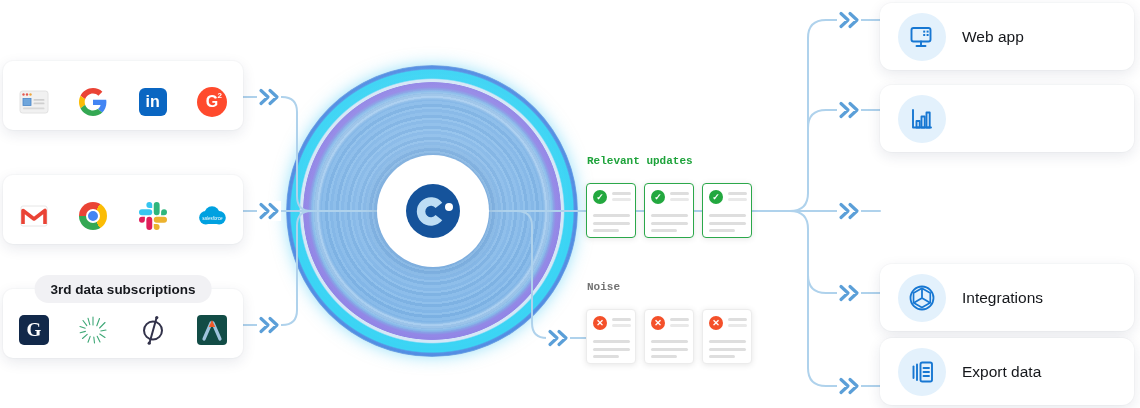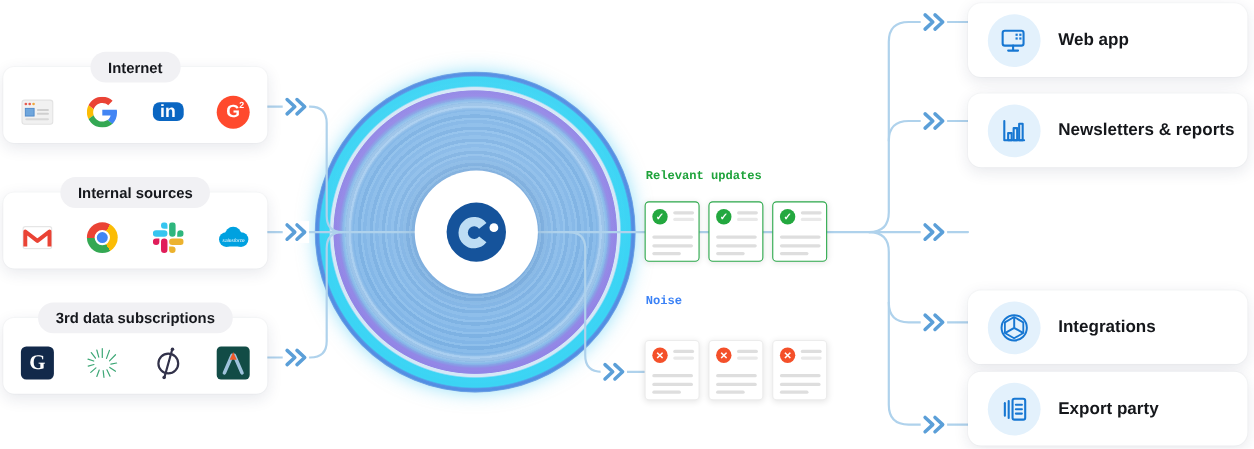--- a/index.html
+++ b/index.html
@@ -34,39 +34,39 @@
   
   .src-card{position:absolute;left:3px;width:240px;height:69px;background:#fff;border-radius:10px;
     box-shadow:0 4px 14px rgba(25,39,80,.10),0 0 0 1px rgba(20,30,60,.02);z-index:3;}
   .src-pill{position:absolute;top:-14px;left:50%;transform:translateX(-50%);height:28px;
     padding:0 16px;background:#F1F1F4;border-radius:14px;display:flex;align-items:center;
     font-size:13.5px;font-weight:700;color:#16181D;white-space:nowrap;}
   .src-icons{position:absolute;inset:0;display:flex;align-items:center;justify-content:space-between;
     padding:12px 15px 0 15px;}
   .ic{width:32px;height:32px;display:flex;align-items:center;justify-content:center;}
 
-  .li-badge{width:28px;height:17px;border-radius:6px;background:#0A66C2;color:#fff;font-weight:700;
+  .li-badge{width:28px;height:28px;border-radius:6px;background:#0A66C2;color:#fff;font-weight:700;
     font-size:16px;display:flex;align-items:center;justify-content:center;}
   .g2-badge{width:30px;height:30px;border-radius:50%;background:#FF4A2D;color:#fff;display:flex;
     align-items:center;justify-content:center;font-weight:700;font-size:16px;position:relative;}
   .g2-badge sup{font-size:8px;position:absolute;top:4px;right:5px;}
   .chrome{width:28px;height:28px;border-radius:50%;position:relative;
     background:conic-gradient(from 30deg,#FBBC05 0 120deg,#34A853 0 240deg,#EA4335 0 360deg);}
   .chrome::after{content:"";position:absolute;inset:7px;background:#4285F4;border:2.5px solid #fff;
     border-radius:50%;}
   .gartner{width:30px;height:30px;border-radius:5px;background:#12294A;color:#fff;display:flex;
     align-items:center;justify-content:center;font-family:"Liberation Serif",serif;
     font-weight:700;font-size:19px;}
   .alphasense{width:30px;height:30px;border-radius:4px;background:#124C46;display:flex;
     align-items:center;justify-content:center;}
 
   
   .grp{position:absolute;font-size:11px;font-weight:700;z-index:3;font-family:Liberation Mono, monospace;}
   .grp.rel{left:587px;top:155px;color:#1EA33B;}
-  .grp.noi{left:587px;top:268px;color:#3b82f6;}
+  .grp.noi{left:587px;top:281px;color:#737373;}
   .doc{position:absolute;width:50px;height:55px;background:#fff;border-radius:4px;z-index:3;
     box-shadow:0 1px 6px rgba(0,0,0,.10);box-sizing:border-box;}
   .doc.rel{border:1.5px solid #2BA84A;}
   .doc.noi{border:1px solid #ECECEC;}
   .badge{position:absolute;left:6px;top:6px;width:14px;height:14px;border-radius:50%;color:#fff;
     font-size:9px;line-height:14px;text-align:center;font-weight:700;}
   .badge.ok{background:#23A83F;}
   .badge.no{background:#F4502A;}
   .dl{position:absolute;background:#DEDEDE;height:3px;border-radius:1.5px;}
   .dl.s1{left:25px;top:8px;width:19px;}
@@ -74,21 +74,21 @@
   .dl.b1{left:6px;top:30px;width:37px;}
   .dl.b2{left:6px;top:38px;width:37px;}
   .dl.b3{left:6px;top:45px;width:26px;}
 
   
   .out-card{position:absolute;left:880px;width:254px;height:67px;background:#fff;border-radius:12px;
     box-shadow:0 4px 14px rgba(25,39,80,.10),0 0 0 1px rgba(20,30,60,.02);z-index:3;
     display:flex;align-items:center;gap:16px;padding-left:18px;box-sizing:border-box;}
   .out-circle{width:48px;height:48px;border-radius:50%;background:#E3F1FC;display:flex;
     align-items:center;justify-content:center;flex:0 0 auto;}
-  .out-label{font-size:15.5px;font-weight:700;color:#15171B;}
+  .out-label{font-size:15.5px;font-weight:400;color:#15171B;}
 </style>
 </head>
 <body>
 
 <div class="canvas">
 
   <div class="halo"></div>
 
   <svg class="wires" width="1140" height="408" viewBox="0 0 1140 408">
     <g fill="none" stroke="#AFD2EC" stroke-width="2" stroke-linecap="round">
@@ -127,23 +127,20 @@
 
   <div class="hub">
     <svg width="56" height="56" viewBox="0 0 56 56">
       <circle cx="28" cy="28" r="27" fill="#15539B"></circle>
       <path d="M33.9 22.3 A10 10 0 1 0 33.9 34.7" fill="none" stroke="#BDDDF4" stroke-width="8.5"></path>
       <circle cx="44" cy="24" r="4" fill="#ffffff"></circle>
     </svg>
   </div>
 
   <div class="src-card" style="top:61px">
-    <div class="src-pill">
-      <span>Internet</span>
-    </div>
     <div class="src-icons">
       <span class="ic">
         <svg width="30" height="24" viewBox="0 0 30 24">
           <rect x="1" y="1" width="28" height="22" rx="2.5" fill="#F1F1F1" stroke="#E2E2E2"></rect>
           <circle cx="4.5" cy="4.5" r="1.2" fill="#E5594F"></circle>
             <circle cx="8" cy="4.5" r="1.2" fill="#E5594F"></circle>
           <circle cx="11.5" cy="4.5" r="1.2" fill="#F0A73C"></circle>
           <rect x="4" y="8.5" width="8" height="7" fill="#6FA6DC" stroke="#4A86C8" stroke-width="0.8"></rect>
           <rect x="14.5" y="9" width="11" height="1.8" rx="0.9" fill="#CFCFCF"></rect>
           <rect x="14.5" y="12.5" width="11" height="1.8" rx="0.9" fill="#CFCFCF"></rect>
@@ -166,23 +163,20 @@
       <span class="ic">
         <span class="g2-badge">
             <span>G</span>
             <sup>2</sup>
           </span>
       </span>
     </div>
   </div>
 
   <div class="src-card" style="top:175px">
-    <div class="src-pill">
-      <span>Internal sources</span>
-    </div>
     <div class="src-icons">
       <span class="ic">
         <svg width="28" height="22" viewBox="0 0 28 22">
           <rect x="1" y="1" width="26" height="20" rx="2" fill="#fff" stroke="#E6E6E6"></rect>
           <path d="M3 19 V5.5 L14 14 L25 5.5 V19" fill="none" stroke="#EA4335" stroke-width="3.6" stroke-linejoin="round"></path>
         </svg>
       </span>
       <span class="ic">
           <span class="chrome"></span>
         </span>
@@ -325,21 +319,20 @@
 
   <div class="out-card" style="top:85px">
     <span class="out-circle">
       <svg width="30" height="30" viewBox="0 0 30 30" fill="none" stroke="#1777D2" stroke-width="1.9" stroke-linecap="round" stroke-linejoin="round">
         <path d="M6 6 V23.5 H24"></path>
         <rect x="9.5" y="17" width="3.2" height="6.5"></rect>
         <rect x="14.5" y="12.5" width="3.2" height="11"></rect>
         <rect x="19.5" y="8.5" width="3.2" height="15"></rect>
       </svg>
     </span>
-    <span class="out-label">Newsletters &amp; reports</span>
   </div>
 
 
   <div class="out-card" style="top:264px">
     <span class="out-circle">
       <svg width="30" height="30" viewBox="0 0 30 30" fill="none" stroke="#1777D2" stroke-width="1.8" stroke-linejoin="round">
         <circle cx="15" cy="15" r="11.5"></circle>
         <path d="M15 4.5 L24.1 9.75 V20.25 L15 25.5 L5.9 20.25 V9.75 Z" transform="translate(0.0 0.0) scale(0.92) translate(1.2 1.2)"></path>
         <path d="M15 15 L15 5.8 M15 15 L23 19.7 M15 15 L7 19.7"></path>
       </svg>
@@ -351,16 +344,16 @@
     <span class="out-circle">
       <svg width="30" height="30" viewBox="0 0 30 30" fill="none" stroke="#1777D2" stroke-width="1.9" stroke-linecap="round">
         <line x1="6.5" y1="9.5" x2="6.5" y2="21"></line>
         <line x1="10" y1="7.5" x2="10" y2="23"></line>
         <rect x="13.5" y="5.5" width="11.5" height="19" rx="1.8"></rect>
         <line x1="16.5" y1="11" x2="22" y2="11"></line>
           <line x1="16.5" y1="15" x2="22" y2="15"></line>
           <line x1="16.5" y1="19" x2="22" y2="19"></line>
       </svg>
     </span>
-    <span class="out-label">Export party</span>
+    <span class="out-label">Export data</span>
   </div>
 
 </div>
 
 </body></html>

